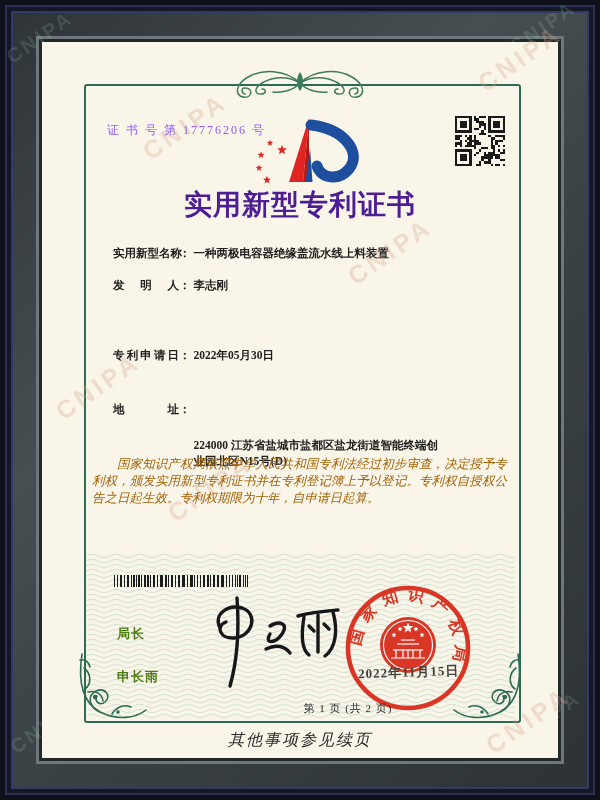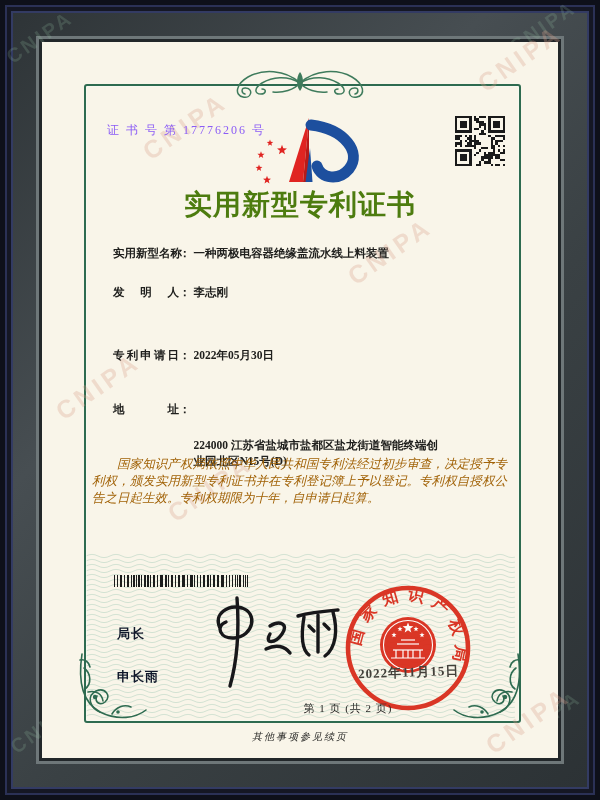--- a/index.html
+++ b/index.html
@@ -33,34 +33,34 @@
     left:42px;top:42px;width:433px;height:635px;z-index:1;
     border:2px solid #2e6b50;border-radius:3px;
     box-shadow:inset 0 0 0 1px rgba(246,252,246,.55);
   }
   .waves{left:44px;top:510px;z-index:0;}
   .ornament{z-index:1;}
   .z2{z-index:2;}
   
   .cert-no{left:65px;top:80px;font-size:12px;letter-spacing:2px;color:#8b5cf6;}
   .title{left:0;width:516px;top:144px;text-align:center;font-size:28px;font-weight:700;
-         letter-spacing:1px;color:#4d7c0f;}
+         letter-spacing:1px;color:#4c1d95;}
   .field{left:71px;font-size:11.5px;font-weight:700;color:#20201e;line-height:16px;white-space:nowrap;}
   .flabel{display:inline-block;width:66px;text-align:justify;text-align-last:justify;vertical-align:top;}
   .fvalue{margin-left:3px;margin-top:36px;}
   .fvalue.wrap{display:inline-block;width:252px;white-space:normal;vertical-align:top;}
   .fpair2{position:absolute;left:194px;top:0;}
   .paras{left:50px;top:414px;width:415px;z-index:2;font-size:12.5px;line-height:17px;
          font-style:italic;text-align:justify;color:#a16207;}
   .paras p{margin:0;text-indent:2em;}
   .director{left:75px;font-family:"Liberation Sans","DejaVu Sans",sans-serif;
-            font-weight:700;font-size:13px;color:#0f172a;z-index:2;letter-spacing:1px;}
+            font-weight:700;font-size:13px;color:#4d7c0f;z-index:2;letter-spacing:1px;}
   .pagenum{left:0;width:516px;top:659px;text-align:center;font-size:11px;letter-spacing:1px;
            color:#2a2a28;z-index:2;padding-left:48px;}
-  .contnote{left:0;width:516px;top:688px;text-align:center;font-size:10px;font-style:italic;
+  .contnote{left:0;width:516px;top:688px;text-align:center;font-size:16px;font-style:italic;
             letter-spacing:2px;color:#2a2a28;z-index:2;}
   .seal-date{left:316px;top:621px;width:130px;font-size:13px;font-weight:700;color:#43403a;
              letter-spacing:1px;transform:rotate(-2deg);z-index:3;white-space:nowrap;}
 </style>
 </head>
 <body>
 
 <div class="abs f-a"></div>
 <div class="abs f-b"></div>
 <div class="abs f-c"></div>
@@ -304,21 +304,21 @@
       <rect x="0" y="14" width="7" height="7" fill="#1a1a1a"></rect>
       <rect x="1" y="15" width="5" height="5" fill="#f9f5e9"></rect>
       <rect x="2" y="16" width="3" height="3" fill="#1a1a1a"></rect>
     </svg>
 
   <div class="abs title z2">实用新型专利证书</div>
 
   <div class="abs field" style="top:203px">
     <span class="flabel">实用新型名称</span><span>：</span><span class="fvalue">一种两极电容器绝缘盖流水线上料装置</span>
   </div>
-  <div class="abs field" style="top:242px">
+  <div class="abs field" style="top:235px">
     <span class="flabel">发明人</span><span>：</span><span class="fvalue">李志刚</span>
   </div>
   <div class="abs field" style="top:305px">
     <span class="flabel">专利申请日</span><span>：</span><span class="fvalue">2022年05月30日</span>
   </div>
   <div class="abs field" style="top:359px">
     <span class="flabel">地址</span><span>：</span><span class="fvalue wrap">224000 江苏省盐城市盐都区盐龙街道智能终端创业园北区N15号(D)</span>
   </div>
 
   <div class="abs paras">

